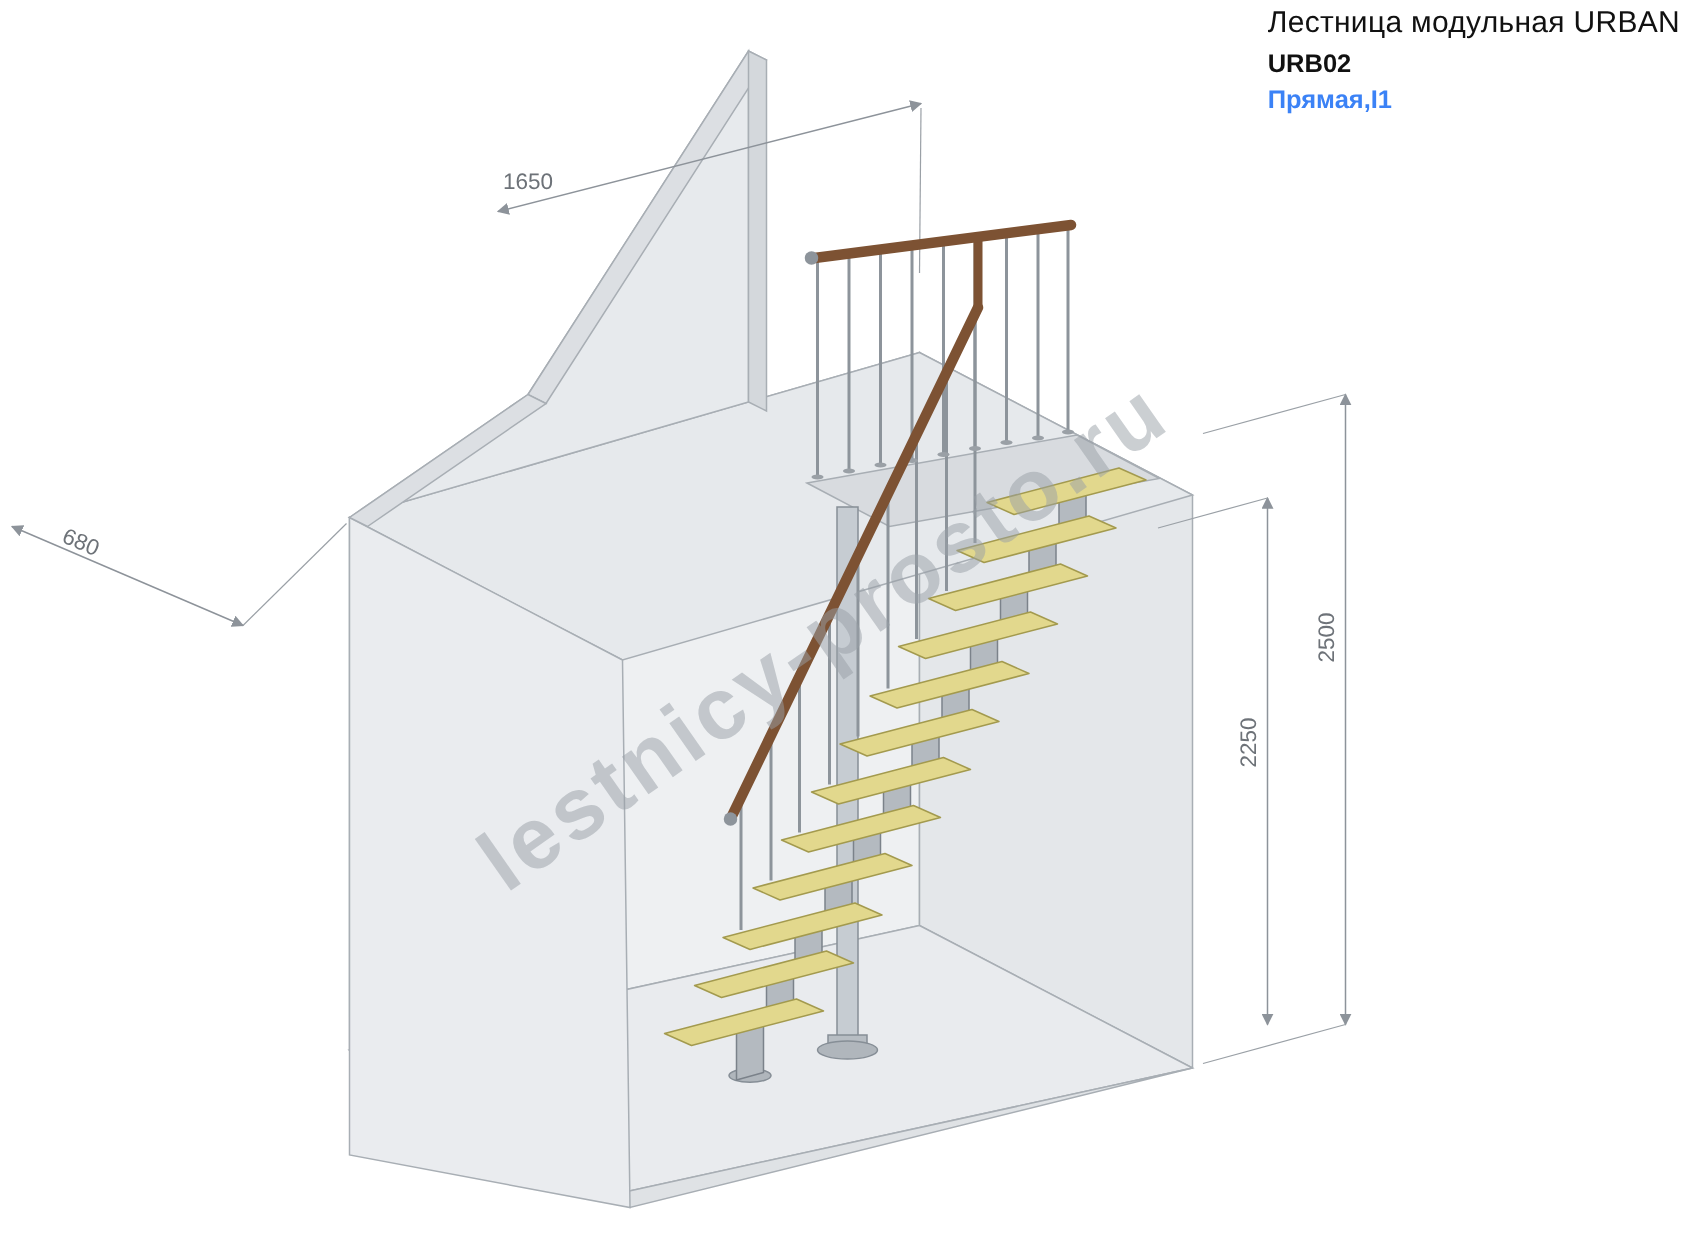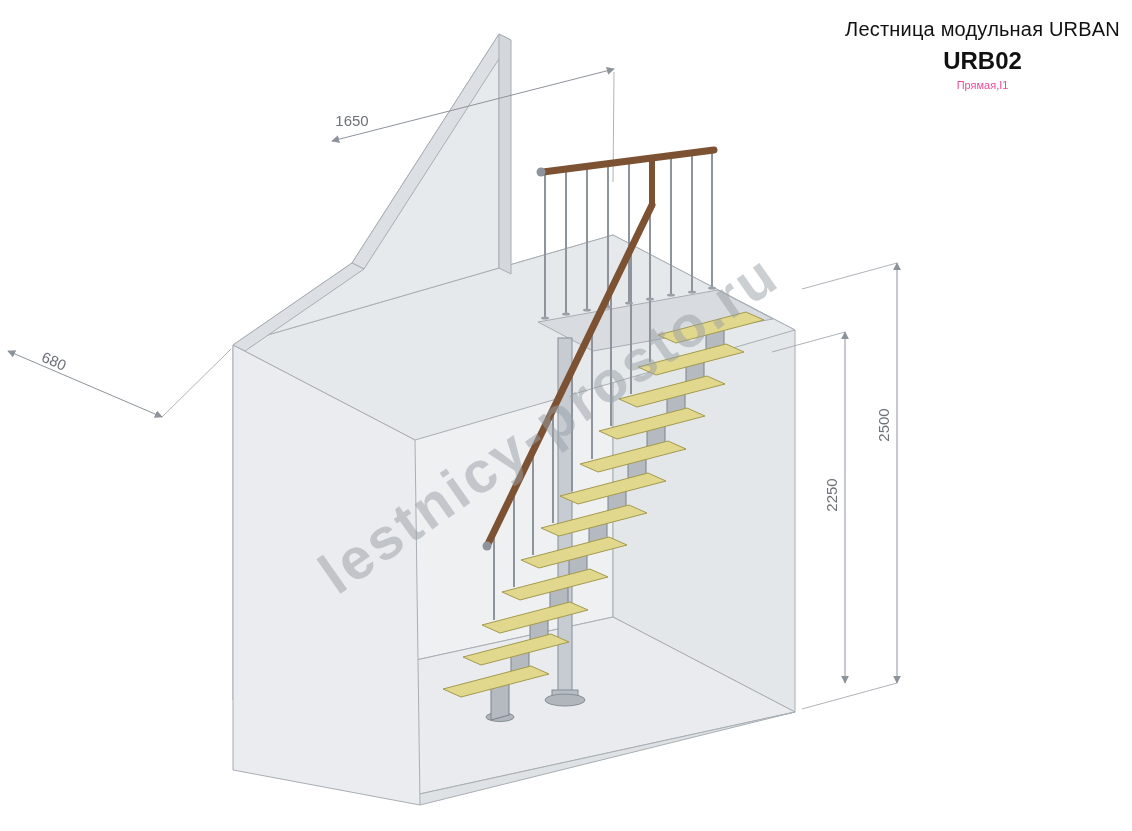--- a/index.html
+++ b/index.html
@@ -3,25 +3,25 @@
 <meta charset="utf-8">
 <style>
   html,body{margin:0;padding:0;}
   body{
     width:1132px;height:831px;background:#ffffff;position:relative;overflow:hidden;
     font-family:"Liberation Sans", sans-serif;
   }
   .stage{position:absolute;inset:0;}
   svg{display:block;}
   .titleblock{
-    position:absolute;top:18px;right:12px;text-align:center;color:#111;
+    position:absolute;top:4px;right:12px;text-align:left;color:#111;
   }
   .titleblock .product{font-size:20px;letter-spacing:.2px;}
-  .titleblock .model{font-size:24px;font-weight:bold;margin-top:6px;}
-  .titleblock .sub{font-size:11px;margin-top:4px;color:#ec4899;}
+  .titleblock .model{font-size:17px;font-weight:bold;margin-top:6px;}
+  .titleblock .sub{font-size:17px;margin-top:4px;color:#3b82f6;font-weight:bold;}
   .titleblock .sub + .sub{margin-top:2px;}
   .dim-label{fill:#6d7278;font-size:15px;font-family:"Liberation Sans",sans-serif;}
   .watermark{fill:#99a0a7;opacity:.5;font-weight:bold;font-size:58px;letter-spacing:3px;}
   .face{stroke:#a8aeb4;stroke-width:1;}
   .dimline{stroke:#8d939a;stroke-width:1;fill:none;}
   .extline{stroke:#9aa0a6;stroke-width:.8;fill:none;}
 </style>
 </head>
 <body>
 

